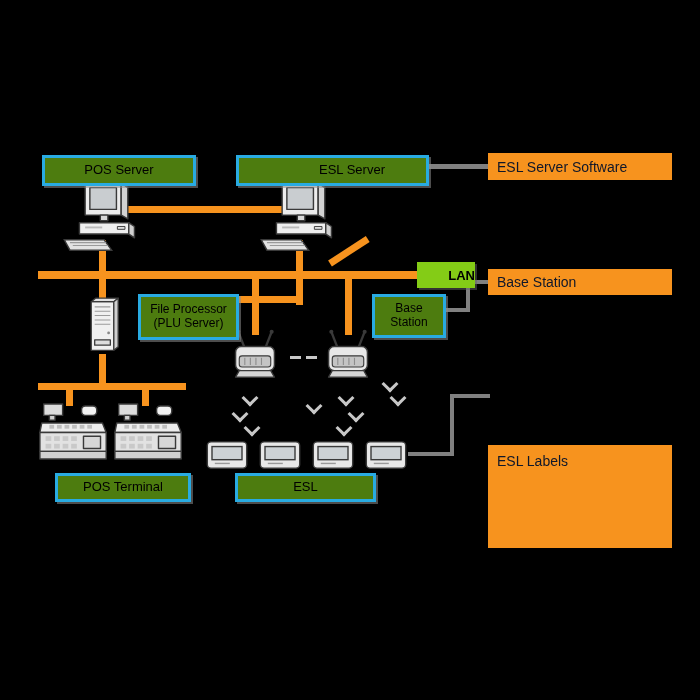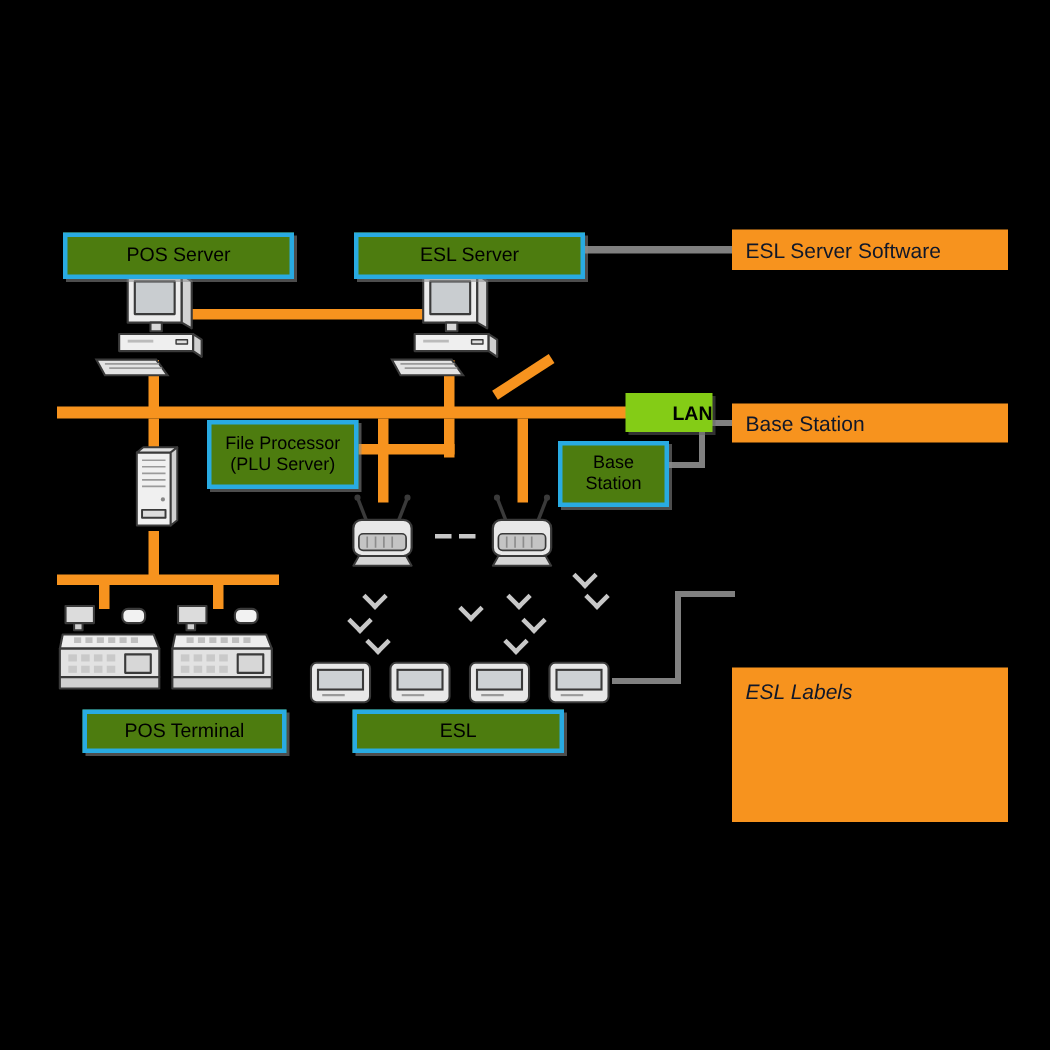--- a/index.html
+++ b/index.html
@@ -15,21 +15,21 @@
             display:flex;flex-direction:column;align-items:center;justify-content:center;
             color:#000;font-size:13px;line-height:1.15;z-index:3;text-align:center;}
   .node-box .ln{white-space:nowrap;}
   
   .lan-box{position:absolute;background:#84cc16;color:#000;font-weight:bold;font-size:13px;
            display:flex;align-items:center;justify-content:flex-end;z-index:4;
            box-shadow:2px 2px 0 rgba(100,100,100,.5);margin-left:39px;}
   
   .callout{position:absolute;background:#F7931E;color:#0f172a;font-size:14px;
            display:flex;align-items:center;padding-left:9px;box-sizing:border-box;z-index:3;}
-  .callout.big{align-items:flex-start;padding-top:8px;font-style:italic;}
+  .callout.big{align-items:flex-start;padding-top:8px;}
   
   .dev{position:absolute;z-index:2;}
   .dev svg{display:block;}
   
   .chev{position:absolute;width:9px;height:9px;border-left:3px solid #C8C8C8;
         border-bottom:3px solid #C8C8C8;transform:rotate(-45deg);z-index:2;}
   .dash{position:absolute;width:11px;height:3px;background:#C8C8C8;z-index:2;}
 </style>
 </head>
 <body>
@@ -67,24 +67,24 @@
   <div class="chev" style="left:308px;top:400px;"></div>
   <div class="chev" style="left:340px;top:392px;"></div>
   <div class="chev" style="left:350px;top:408px;"></div>
   <div class="chev" style="left:338px;top:422px;"></div>
   <div class="chev" style="left:384px;top:378px;"></div>
   <div class="chev" style="left:392px;top:392px;"></div>
 
   <div class="node-box" style="left:42px;top:155px;width:148px;height:25px;">
     <span class="ln">POS Server</span>
   </div>
-  <div class="node-box" style="left:236px;top:155px;width:148px;height:25px;">
+  <div class="node-box" style="left:236px;top:155px;width:148px;height:25px;padding-left:39px;">
     <span class="ln">ESL Server</span>
   </div>
-  <div class="node-box" style="left:138px;top:280px;width:95px;height:40px;font-size:12px;">
+  <div class="node-box" style="left:138px;top:294px;width:95px;height:40px;font-size:12px;">
     <span class="ln">File Processor</span>
     <span class="ln">(PLU Server)</span>
   </div>
   <div class="node-box" style="left:55px;top:473px;width:130px;height:23px;">
     <span class="ln">POS Terminal</span>
   </div>
   <div class="node-box" style="left:372px;top:294px;width:68px;height:38px;font-size:12px;">
     <span class="ln">Base</span>
     <span class="ln">Station</span>
   </div>

